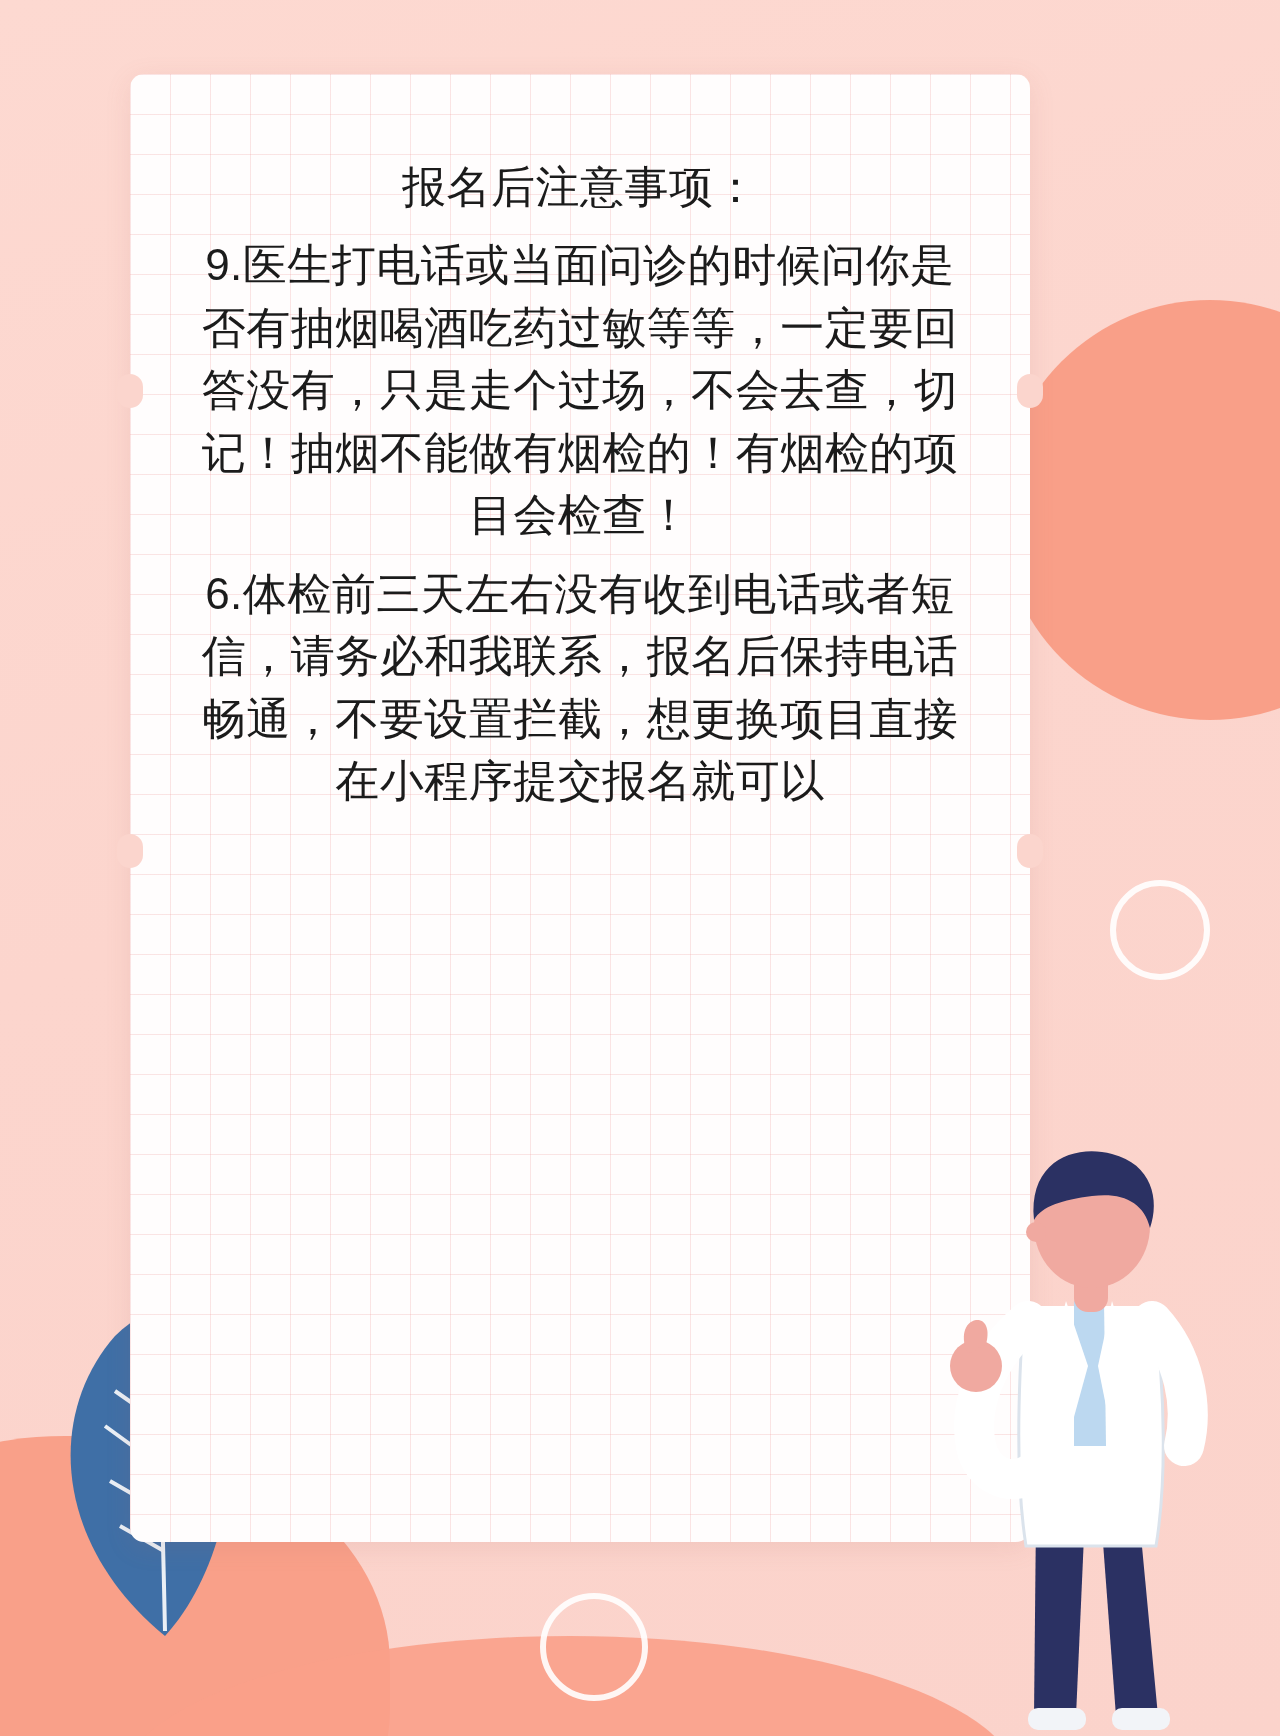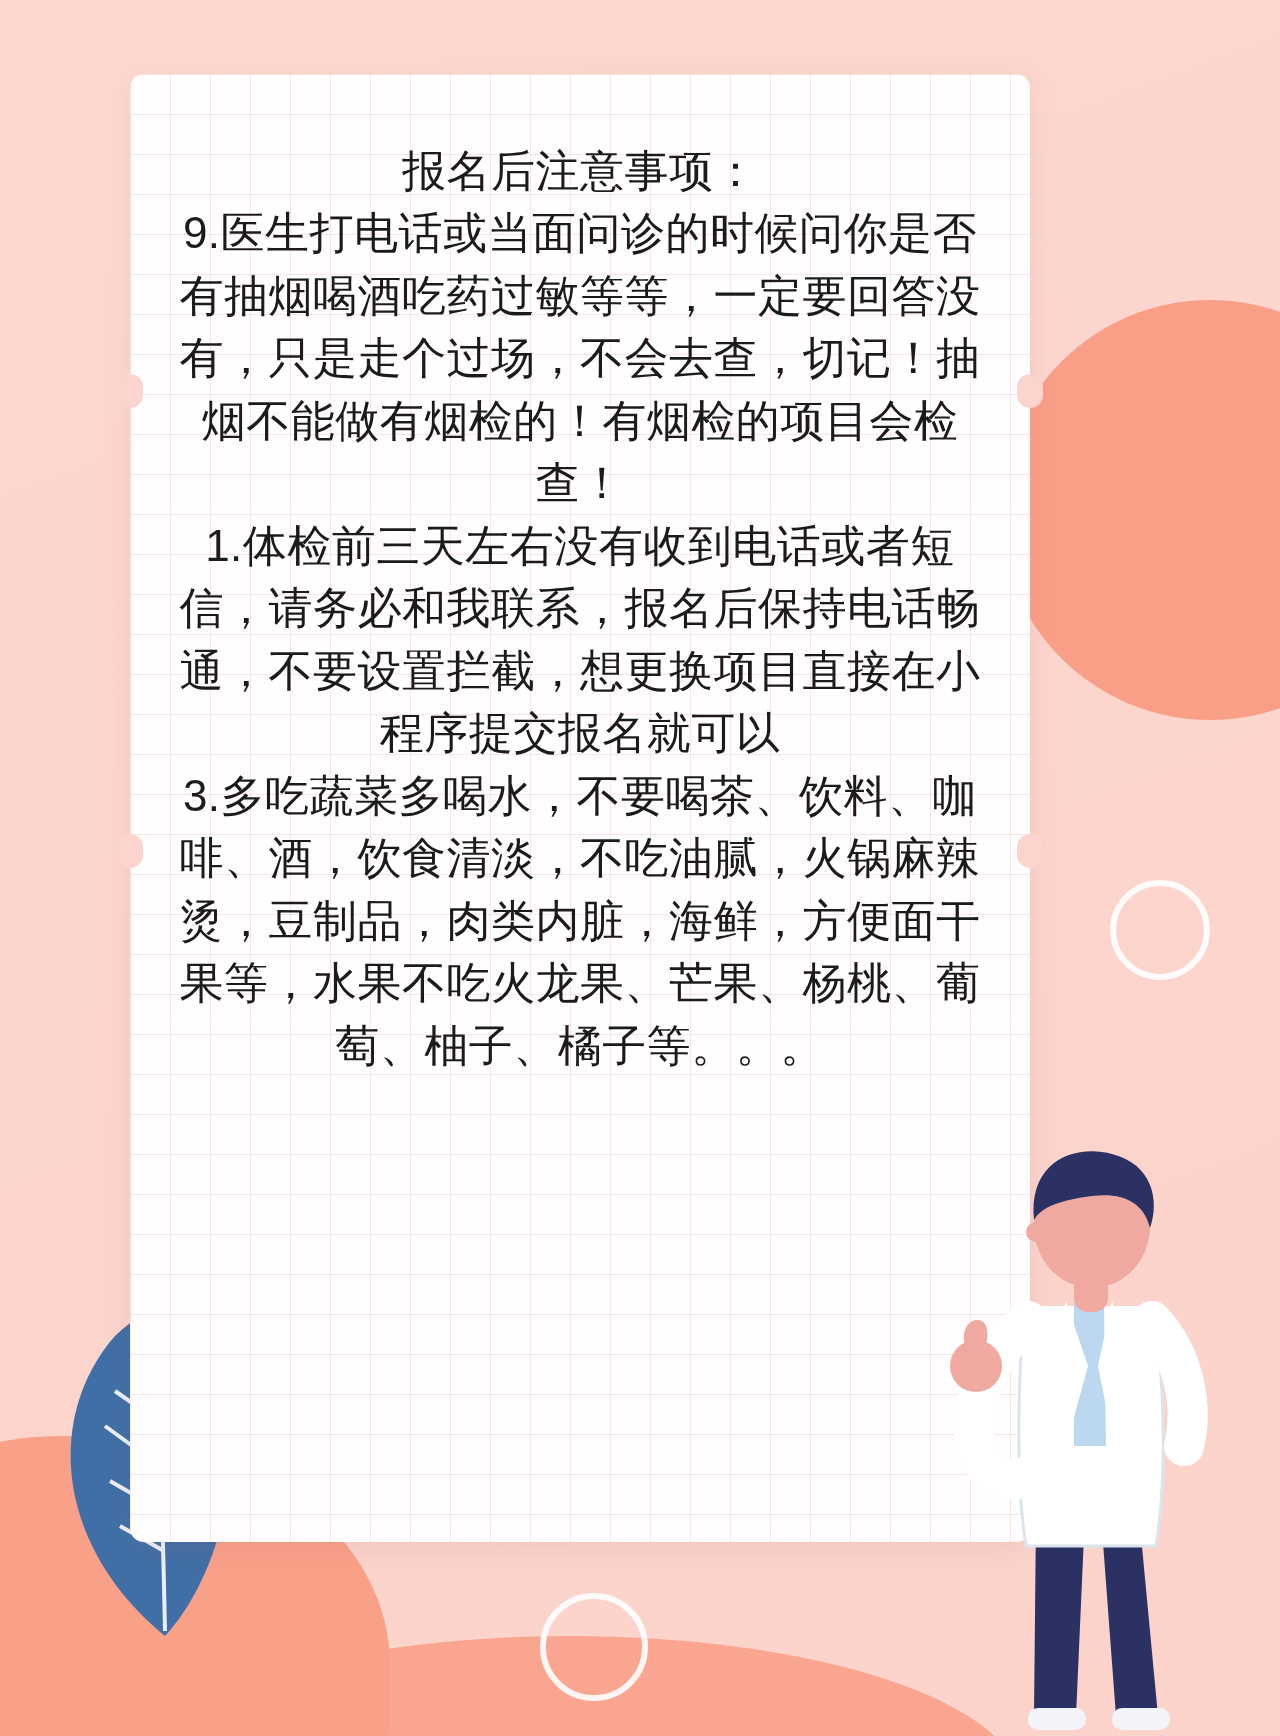--- a/index.html
+++ b/index.html
@@ -106,21 +106,21 @@
     padding: 0 42px;
     box-sizing: border-box;
     text-align: center;
     color: #1b1b1b;
     font-size: 44px;
     line-height: 1.42;
     letter-spacing: .5px;
     font-family: "Liberation Sans", "DejaVu Sans", sans-serif;
   }
   .content p {
-    margin: 0;
+    margin: 16px;
     text-align: center;
   }
   .title {
     margin-bottom: 2px;
   }
 
   
   .doctor {
     position: absolute;
     right: 24px;
@@ -149,22 +149,21 @@
 
 <div class="card">
   <div class="notch l1"></div>
   <div class="notch l2"></div>
   <div class="notch r1"></div>
   <div class="notch r2"></div>
 
   <div class="content">
     <p class="title">报名后注意事项：</p>
     <p>9.医生打电话或当面问诊的时候问你是否有抽烟喝酒吃药过敏等等，一定要回答没有，只是走个过场，不会去查，切记！抽烟不能做有烟检的！有烟检的项目会检查！</p>
-    <p>1.体检前三天左右没有收到电话或者短信，请务必和我联系，报名后保持电话畅通，不要设置拦截，想更换项目直接在小程序提交报名就可以</p>
-    <p>3.多吃蔬菜多喝水，不要喝茶、饮料、咖啡、酒，饮食清淡，不吃油腻，火锅麻辣烫，豆制品，肉类内脏，海鲜，方便面干果等，水果不吃火龙果、芒果、杨桃、葡萄、柚子、橘子等。。。</p>
+    <p>6.体检前三天左右没有收到电话或者短信，请务必和我联系，报名后保持电话畅通，不要设置拦截，想更换项目直接在小程序提交报名就可以</p>
   </div>
 </div>
 
 <svg class="doctor" viewBox="0 0 340 620">
 
   <path d="M120 400 L118 600 L160 600 L168 420 Z" fill="#2b3163"></path>
   <path d="M185 400 L200 600 L242 600 L225 420 Z" fill="#2b3163"></path>
 
   <rect x="112" y="592" width="58" height="22" rx="10" fill="#f2f4f8"></rect>
   <rect x="196" y="592" width="58" height="22" rx="10" fill="#f2f4f8"></rect>

